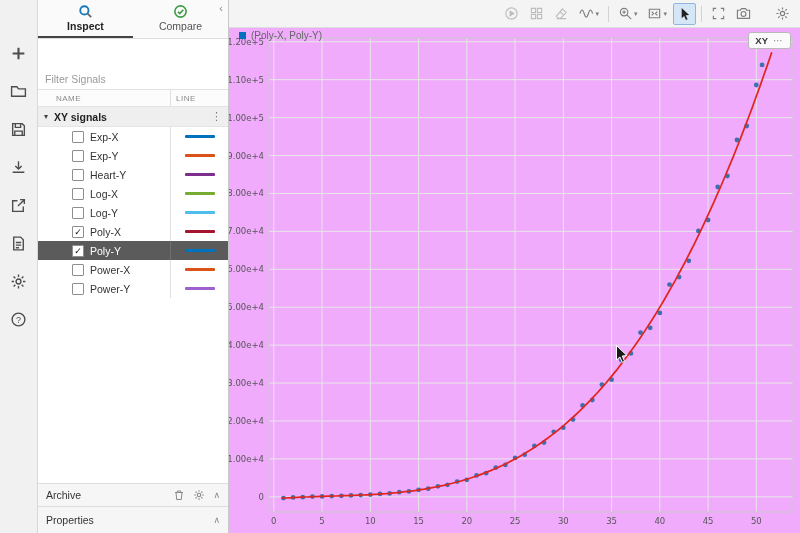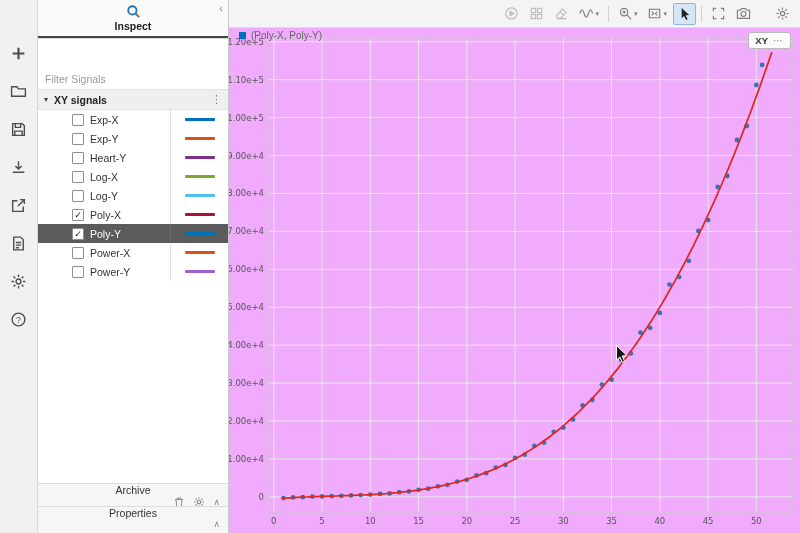--- a/index.html
+++ b/index.html
@@ -33,21 +33,21 @@
   .sig-row{height:19px;display:flex;align-items:center;font-size:10.5px;color:#333;cursor:pointer;background:#fff;padding-left:29px;}
   .sig-row.selected{background:#5b5b5b;color:#fff;}
   .sig-row .cb{width:10px;height:10px;border:1px solid #8f8f8f;border-radius:1px;background:#fff;margin:0 6px 0 5px;
     font-size:9px;line-height:10px;text-align:center;color:#111;flex:0 0 10px;}
   .sig-row .sig-name{flex:1;}
   .sig-row .line-col{width:58px;height:100%;border-left:1px solid #e0e0e0;display:flex;align-items:center;justify-content:center;box-sizing:border-box;}
   .sig-row.selected .line-col{border-left-color:#6e6e6e;}
   .sig-row .swatch{width:30px;height:3px;border-radius:1px;display:block;}
   .panel-fill{flex:1;}
   .bbar{height:22px;display:flex;align-items:center;background:#f6f6f6;border-top:1px solid #ddd;
-    font-size:10.5px;color:#333;padding:0 8px;cursor:pointer;flex-direction:column;}
+    font-size:10.5px;color:#333;padding:0 8px;cursor:pointer;}
   .bbar .bicons{margin-left:auto;display:flex;align-items:center;gap:8px;color:#8a8a8a;}
   .bbar .bicons svg{width:12px;height:12px;}
   .bbar .chev{font-size:9px;color:#8a8a8a;}
   .bbar.props{height:26px;}
   
   .main{flex:1;display:flex;flex-direction:column;min-width:0;}
   .toolbar{height:28px;background:#f4f4f4;border-bottom:1px solid #ddd;display:flex;align-items:center;
     justify-content:flex-end;padding-right:6px;gap:2px;flex:0 0 28px;box-sizing:border-box;}
   .tbtn{height:22px;border:1px solid transparent;background:transparent;color:#7d7d7d;border-radius:2px;
     display:flex;align-items:center;justify-content:center;cursor:pointer;padding:0 3px;}
@@ -122,25 +122,36 @@
 
   <div class="panel">
     <div class="tabs">
       <div class="tab active">
         <svg viewBox="0 0 16 16" fill="none">
             <circle cx="6.8" cy="6.8" r="4.4" stroke="#1779ba" stroke-width="2"></circle>
             <path d="M10.3 10.3L14 14" stroke="#666" stroke-width="2"></path>
           </svg>
         <span>Inspect</span>
       </div>
+      <div class="tab">
+        <svg viewBox="0 0 16 16" fill="none" stroke="#3f9b45" stroke-width="1.7">
+            <circle cx="8" cy="8" r="6"></circle>
+            <path d="M5.2 8.3l2 2 3.8-4.2"></path>
+          </svg>
+        <span>Compare</span>
+      </div>
       <span class="panel-collapse">‹</span>
     </div>
 
     <input class="filter" placeholder="Filter Signals" style="">
 
+    <div class="thead">
+      <span class="col-name">NAME</span>
+      <span class="col-line">LINE</span>
+    </div>
 
     <div class="group-row">
       <span class="tri">▾</span>
       <span class="group-label">XY signals</span>
       <span class="kebab">⋮</span>
     </div>
 
     <div id="signal-list">
         <div class="sig-row">
           <span class="cb"></span>

